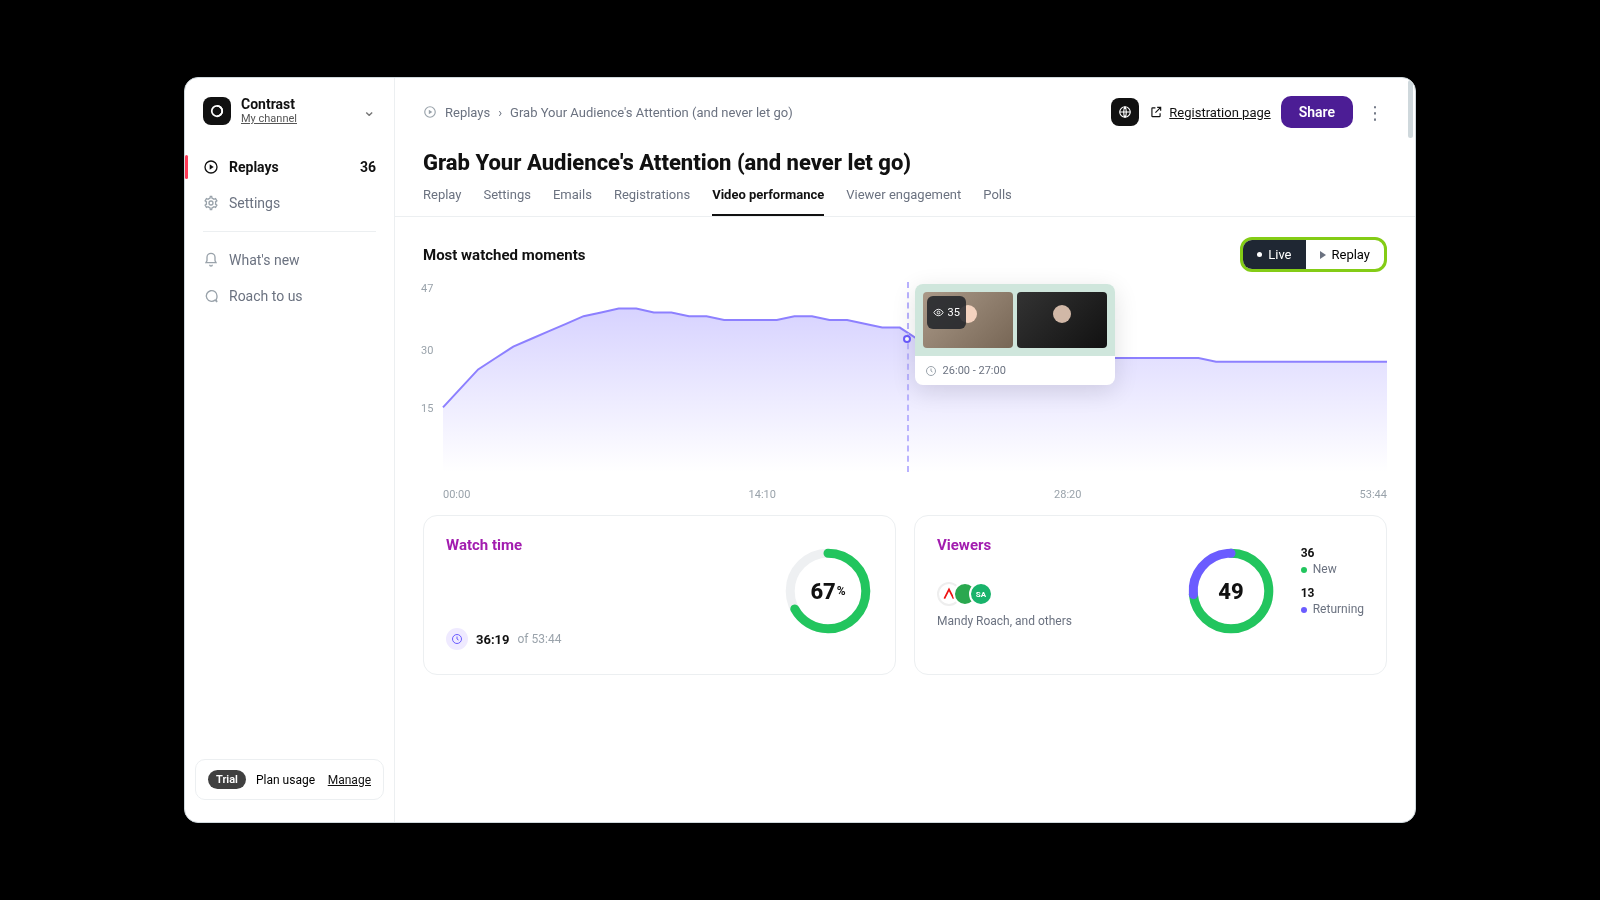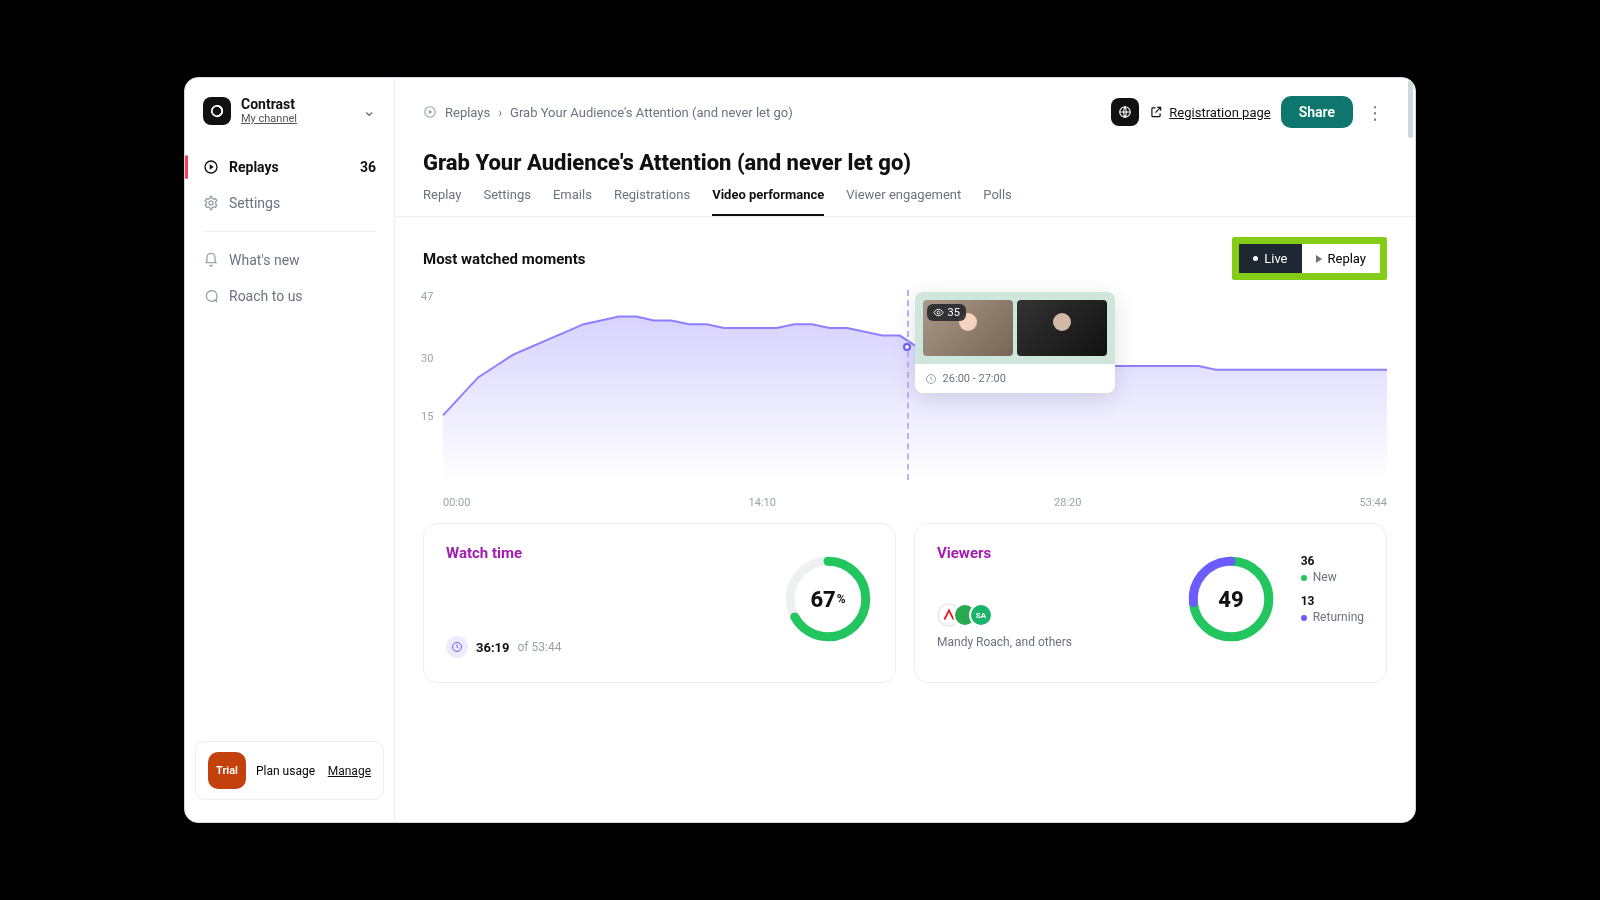--- a/index.html
+++ b/index.html
@@ -13,73 +13,73 @@
   .ws .sub { font-size:11px; color:#555; text-decoration:underline;}
   .ws .chev { margin-left:auto; color:#777;}
   .nav { padding:6px 0;}
   .nav .item { position:relative; display:flex; align-items:center; gap:10px; padding:10px 18px; color:#6b7280; font-size:14px; cursor:pointer;}
   .nav .item .count { margin-left:auto; font-weight:700; color:#111;}
   .nav .item.active { color:#111; font-weight:700;}
   .nav .item.active::before { content:""; position:absolute; left:0; top:6px; bottom:6px; width:3px; background:#ff3b58; border-radius:2px;}
   .nav .ico { width:16px; height:16px; flex:0 0 16px; color:#9aa3ab;}
   .nav .sep { height:1px; margin:10px 18px; background:#eceff1;}
   .footer-card { margin:auto 10px 10px 10px; border:1px solid #eceff1; border-radius:10px; padding:10px 12px; display:flex; align-items:center; gap:10px; font-size:12px;}
-  .badge-trial { background:#c2410c; color:#fff; padding:12px 8px; border-radius:10px; font-size:11px; font-weight:600;}
+  .badge-trial { background:#404040; color:#fff; padding:3px 8px; border-radius:10px; font-size:11px; font-weight:600;}
   .footer-card .manage { margin-left:auto; text-decoration:underline; color:#111;}
   
   .main { flex:1; display:flex; flex-direction:column; overflow:hidden; position:relative;}
   .topbar { display:flex; align-items:center; gap:10px; padding:18px 28px 0 28px;}
   .crumb { display:flex; align-items:center; gap:8px; color:#6b7280; font-size:13px;}
   .crumb .cur { color:#6b7280;}
   .spacer { flex:1;}
   .globe { width:28px; height:28px; border-radius:8px; background:#111; color:#fff; display:flex;align-items:center;justify-content:center;}
   .reg-link { display:flex; align-items:center; gap:6px; color:#111; font-size:13px; text-decoration:underline;}
-  .share-btn { background:#0f766e; color:#fff; border:none; padding:8px 18px; border-radius:10px; font-weight:600; font-size:14px;}
+  .share-btn { background:#4c1d95; color:#fff; border:none; padding:8px 18px; border-radius:10px; font-weight:600; font-size:14px;}
   .kebab { width:24px; text-align:center; color:#6b7280; font-size:18px;}
   .title { padding:22px 28px 4px 28px; font-size:22px; font-weight:800; color:#111;}
   .tabs { display:flex; gap:22px; padding:8px 28px 0 28px; border-bottom:1px solid #eceff1;}
   .tab { padding:0 0 12px 0; font-size:13px; color:#6b7280; cursor:pointer;}
   .tab.active { color:#111; font-weight:700; border-bottom:2px solid #111;}
   .section-head { display:flex; align-items:center; padding:20px 28px 10px 28px;}
   .section-head h3 { font-size:15px; font-weight:700; color:#111;}
-  .toggle { margin-left:auto; display:flex; border:7px solid #84cc16; border-radius:2px; overflow:hidden;}
+  .toggle { margin-left:auto; display:flex; border:3px solid #84cc16; border-radius:12px; overflow:hidden;}
   .toggle .opt { padding:7px 14px; font-size:13px; display:flex; align-items:center; gap:6px; cursor:pointer;}
   .toggle .opt.on { background:#1f2733; color:#fff;}
   .toggle .opt .dot { width:5px; height:5px; border-radius:50%; background:#fff;}
   .toggle .opt .tri { width:0;height:0;border-left:6px solid #6b7280;border-top:4px solid transparent;border-bottom:4px solid transparent; display:inline-block;}
   
   .chart-wrap { position:relative; margin:0 28px; height:200px;}
   .ylab { position:absolute; left:-2px; font-size:11px; color:#9aa3ab;}
   .xaxis { display:flex; justify-content:space-between; padding:6px 0 0 20px; font-size:11px; color:#9aa3ab;}
   svg.chart { position:absolute; left:20px; top:0; width:calc(100% - 20px); height:190px;}
   .vline { position:absolute; top:0; bottom:10px; border-left:2px dashed #b9b2ff;}
   .vpoint { position:absolute; width:8px;height:8px;border-radius:50%;background:#fff;border:2px solid #6b5cff; transform:translate(-50%,-50%);}
   
   .thumb-card { position:absolute; width:200px; background:#fff; border-radius:8px; box-shadow:0 6px 24px rgba(0,0,0,.12); overflow:hidden;}
   .thumb-top { background:#cfe6dc; padding:8px;}
-  .thumb-badge { position:absolute; left:12px; top:12px; background:rgba(30,34,40,.85); color:#fff; border-radius:6px; font-size:11px; padding:2px 6px; display:flex; gap:4px; align-items:center; z-index:2;}
+  .thumb-badge { position:absolute; left:12px; top:12px; background:rgba(30,34,40,.85); color:#fff; border-radius:6px; font-size:11px; padding:10px 6px; display:flex; gap:4px; align-items:center; z-index:2;}
   .thumb-grid { display:flex; gap:4px;}
   .thumb-grid .ph { flex:1; height:56px; border-radius:4px; background:linear-gradient(135deg,#a98, #765); position:relative; overflow:hidden;}
   .thumb-grid .ph.b { background:linear-gradient(135deg,#333,#111);}
   .thumb-grid .ph::after{content:"";position:absolute;left:50%;top:40%;width:18px;height:18px;border-radius:50%;background:rgba(255,220,200,.9);transform:translate(-50%,-50%);} 
   .thumb-grid .ph.b::after{background:rgba(240,210,190,.85);} 
   .thumb-bot { padding:8px 10px; display:flex; align-items:center; gap:6px; font-size:11px; color:#6b7280;}
   
   .cards { display:flex; gap:18px; padding:14px 28px 28px 28px;}
   .card { flex:1; border:1px solid #eceff1; border-radius:14px; padding:20px 22px; position:relative; min-height:160px;}
   .card h4 { font-size:15px; font-weight:700; color:#a21caf; margin-bottom:10px;}
   .ring { position:absolute; right:22px; top:30px; width:90px; height:90px;}
   .ring svg { transform:rotate(-90deg);}
   .ring .center { position:absolute; inset:0; display:flex; align-items:center; justify-content:center; font-weight:800; font-size:22px; color:#111;}
   .ring .center .pct { font-size:12px; font-weight:700; margin-left:1px;}
   .wt-line { position:absolute; left:22px; bottom:24px; display:flex; align-items:center; gap:8px; font-size:13px;}
   .wt-line .clk { width:22px;height:22px;border-radius:50%;background:#efeaff;color:#6b5cff;display:flex;align-items:center;justify-content:center;}
   .wt-line .b { font-weight:700; color:#111;}
   .wt-line .s { color:#9aa3ab; font-size:12px;}
-  .avs { display:flex; margin-top:41px;}
+  .avs { display:flex; margin-top:28px;}
   .av { width:24px;height:24px;border-radius:50%;border:2px solid #fff; margin-left:-8px; background:#eee; display:flex;align-items:center;justify-content:center; font-size:8px; font-weight:700; color:#fff;}
   .av:first-child{margin-left:0;}
   .viewer-names { margin-top:8px; font-size:12px; color:#6b7280;}
   .viewer-names .oth { color:#6b7280;}
   .vlegend { position:absolute; right:22px; top:30px; display:flex; gap:14px; align-items:flex-start;}
   .vlegend .col { font-size:12px; color:#6b7280;}
   .vlegend .col .n { color:#111; font-weight:700; margin-bottom:2px;}
   .vlegend .col .lab::before{content:"";display:inline-block;width:6px;height:6px;border-radius:50%;margin-right:6px;vertical-align:middle;}
   .vlegend .col.new .lab::before{ background:#22c55e;}
   .vlegend .col.ret .lab::before{ background:#6b5cff;}

